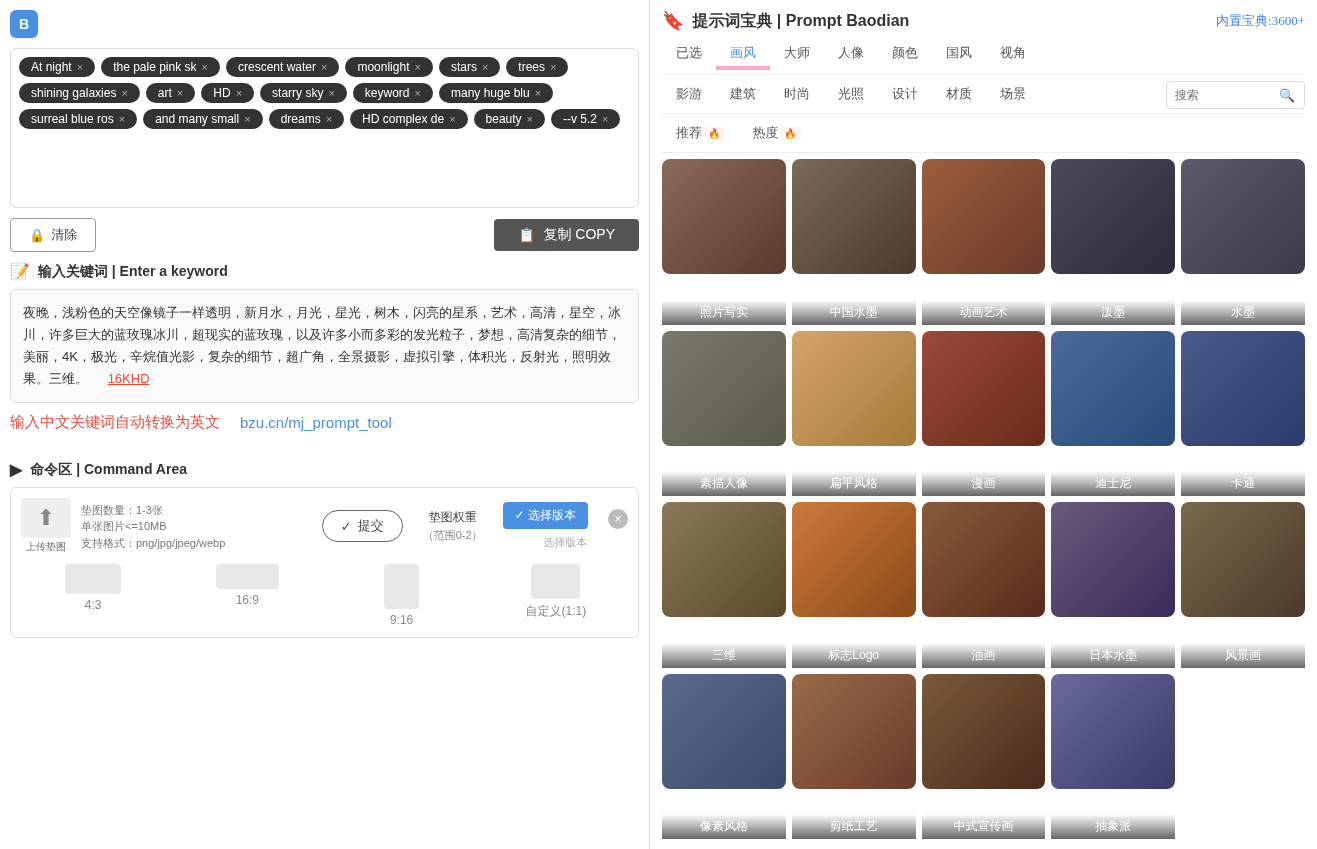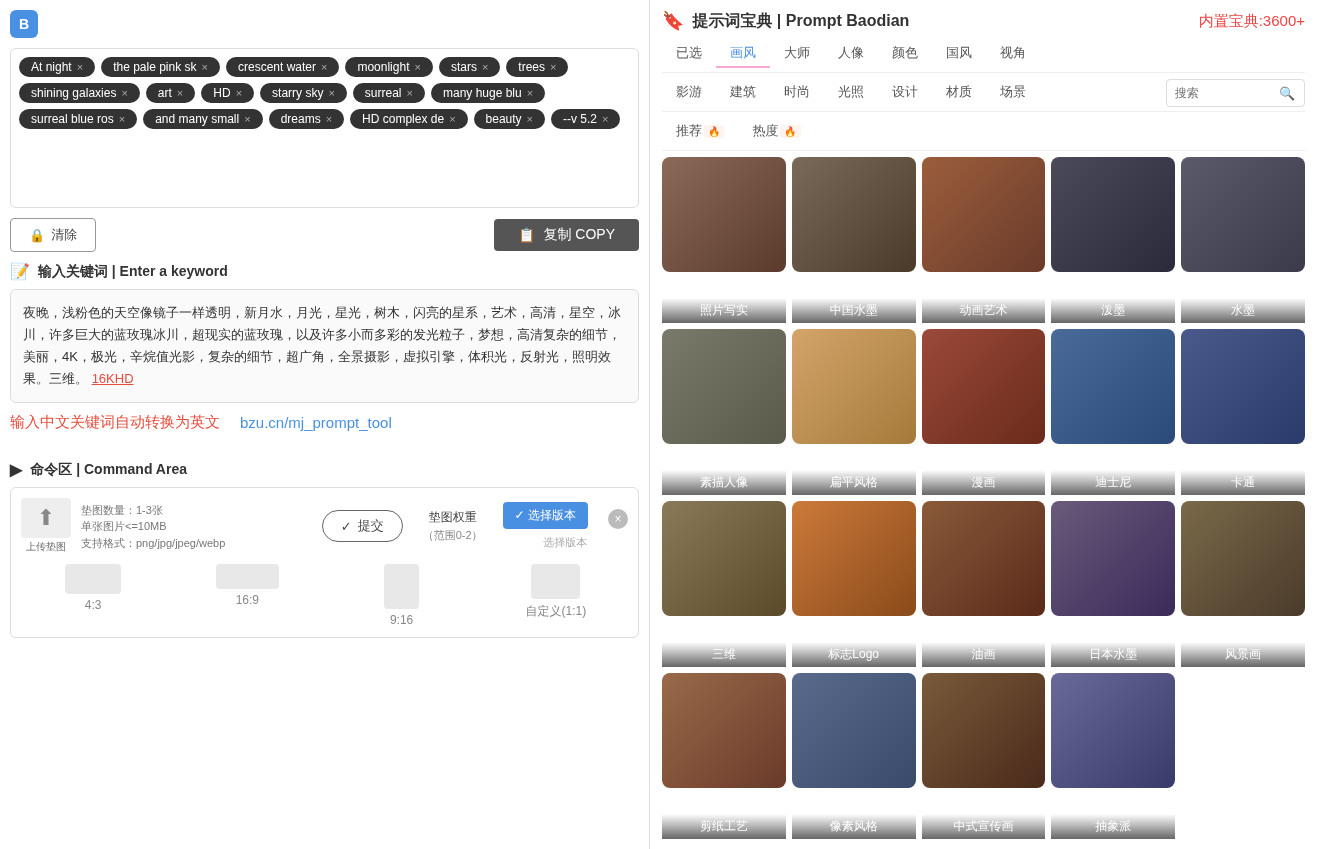--- a/index.html
+++ b/index.html
@@ -18,21 +18,21 @@
     .tag-close { cursor: pointer; font-size: 11px; color: #aaa; }
     
     .btn-row { display: flex; gap: 10px; margin-top: 10px; align-items: center; }
     .btn-clear { border: 1px solid #999; background: #fff; border-radius: 4px; padding: 7px 18px; cursor: pointer; display: flex; align-items: center; gap: 6px; font-size: 13px; color: #444; }
     .btn-copy { background: #555; color: #fff; border: none; border-radius: 4px; padding: 7px 24px; cursor: pointer; display: flex; align-items: center; gap: 8px; font-size: 14px; font-weight: 500; margin-left: auto; }
     
     .section-title { display: flex; align-items: center; gap: 8px; font-size: 14px; font-weight: bold; color: #333; margin: 10px 0 8px; }
     .section-icon { font-size: 16px; }
     
     .keyword-box { border: 1px solid #ddd; border-radius: 6px; padding: 12px; background: #fafafa; font-size: 13px; line-height: 1.7; color: #333; min-height: 100px; }
-    .keyword-link { color: #e74c3c; text-decoration: underline; cursor: pointer; }
+    .keyword-link { color: #e74c3c; text-decoration: underline; cursor: pointer; margin-left: 16px; }
     
     .promo-text { color: #e74c3c; font-size: 15px; font-weight: 500; margin: 10px 0; display: flex; align-items: center; gap: 20px; }
     .promo-link { color: #4a90e2; }
     
     .command-section { margin-top: 8px; }
     .command-area { border: 1px solid #ddd; border-radius: 6px; padding: 10px; margin-top: 8px; }
     
     .upload-row { display: flex; align-items: center; gap: 10px; margin-bottom: 8px; }
     .upload-icon-box { width: 50px; height: 40px; background: #eee; border-radius: 4px; display: flex; align-items: center; justify-content: center; font-size: 22px; color: #888; }
     .upload-info { font-size: 11px; color: #777; line-height: 1.5; }
@@ -47,25 +47,25 @@
     .ratio-item { flex: 1; display: flex; flex-direction: column; align-items: center; gap: 4px; cursor: pointer; }
     .ratio-preview { background: #e8e8e8; border-radius: 4px; }
     .ratio-label { font-size: 12px; color: #888; }
     
     
     .right-panel { flex: 1; background: #fff; display: flex; flex-direction: column; padding: 10px 12px; overflow: hidden; }
     
     .right-header { display: flex; align-items: center; justify-content: space-between; margin-bottom: 8px; }
     .prompt-baodian { display: flex; align-items: center; gap: 8px; font-size: 16px; font-weight: bold; color: #333; }
     .baodian-icon { font-size: 18px; }
-    .inner-count { color: #ef4444; font-size: 15px; }
+    .inner-count { color: #3b82f6; font-size: 13px; font-family: Liberation Serif, serif; }
     
     .nav-tabs { display: flex; gap: 0; flex-wrap: wrap; margin-bottom: 6px; border-bottom: 1px solid #eee; padding-bottom: 4px; }
     .nav-tab { padding: 4px 14px; font-size: 13px; color: #555; cursor: pointer; border-bottom: 2px solid transparent; }
-    .nav-tab.active { color: #4a90e2; border-bottom: 2px solid #f9a8d4; font-weight: 500; }
+    .nav-tab.active { color: #4a90e2; border-bottom: 4px solid #f9a8d4; font-weight: 500; }
     .search-box { margin-left: auto; display: flex; align-items: center; border: 1px solid #ddd; border-radius: 4px; padding: 3px 8px; gap: 5px; }
     .search-input { border: none; outline: none; font-size: 12px; width: 100px; color: #888; }
     .search-icon { color: #aaa; font-size: 13px; }
     .hot-tag { font-size: 10px; color: #ff6b35; background: #fff3ee; border-radius: 3px; padding: 1px 4px; margin-left: 2px; }
     
     .gallery-grid { display: grid; grid-template-columns: repeat(5, 1fr); gap: 6px; overflow-y: auto; flex: 1; }
     .gallery-item { position: relative; border-radius: 0; overflow: hidden; cursor: pointer; }
     .gallery-label { position: absolute; bottom: 0; left: 0; right: 0; background: linear-gradient(transparent, rgba(0,0,0,0.6)); color: white; font-size: 12px; padding: 4px 6px; text-align: center; }
     
     
@@ -115,21 +115,21 @@
       </span>
       <span class="tag">
         <span>HD</span>
         <span class="tag-close">×</span>
       </span>
       <span class="tag">
         <span>starry sky</span>
         <span class="tag-close">×</span>
       </span>
       <span class="tag">
-        <span>surreal</span>
+        <span>keyword</span>
         <span class="tag-close">×</span>
       </span>
       <span class="tag">
         <span>many huge blu</span>
         <span class="tag-close">×</span>
       </span>
       <span class="tag">
         <span>surreal blue ros</span>
         <span class="tag-close">×</span>
       </span>
@@ -333,28 +333,28 @@
       </div>
       <div class="gallery-item">
         <div class="img-placeholder" style="background: linear-gradient(135deg, rgb(106, 90, 122), rgb(58, 42, 90));"></div>
         <div class="gallery-label">日本水墨</div>
       </div>
       <div class="gallery-item">
         <div class="img-placeholder" style="background: linear-gradient(135deg, rgb(122, 106, 74), rgb(74, 58, 42));"></div>
         <div class="gallery-label">风景画</div>
       </div>
       <div class="gallery-item">
+        <div class="img-placeholder" style="background: linear-gradient(135deg, rgb(90, 106, 138), rgb(58, 74, 106));"></div>
+        <div class="gallery-label">像素风格</div>
+      </div>
+      <div class="gallery-item">
         <div class="img-placeholder" style="background: linear-gradient(135deg, rgb(154, 106, 74), rgb(106, 58, 42));"></div>
         <div class="gallery-label">剪纸工艺</div>
       </div>
       <div class="gallery-item">
-        <div class="img-placeholder" style="background: linear-gradient(135deg, rgb(90, 106, 138), rgb(58, 74, 106));"></div>
-        <div class="gallery-label">像素风格</div>
-      </div>
-      <div class="gallery-item">
         <div class="img-placeholder" style="background: linear-gradient(135deg, rgb(122, 90, 58), rgb(74, 42, 26));"></div>
         <div class="gallery-label">中式宣传画</div>
       </div>
       <div class="gallery-item">
         <div class="img-placeholder" style="background: linear-gradient(135deg, rgb(106, 106, 154), rgb(58, 58, 106));"></div>
         <div class="gallery-label">抽象派</div>
       </div>
     </div>
 
 </div>

